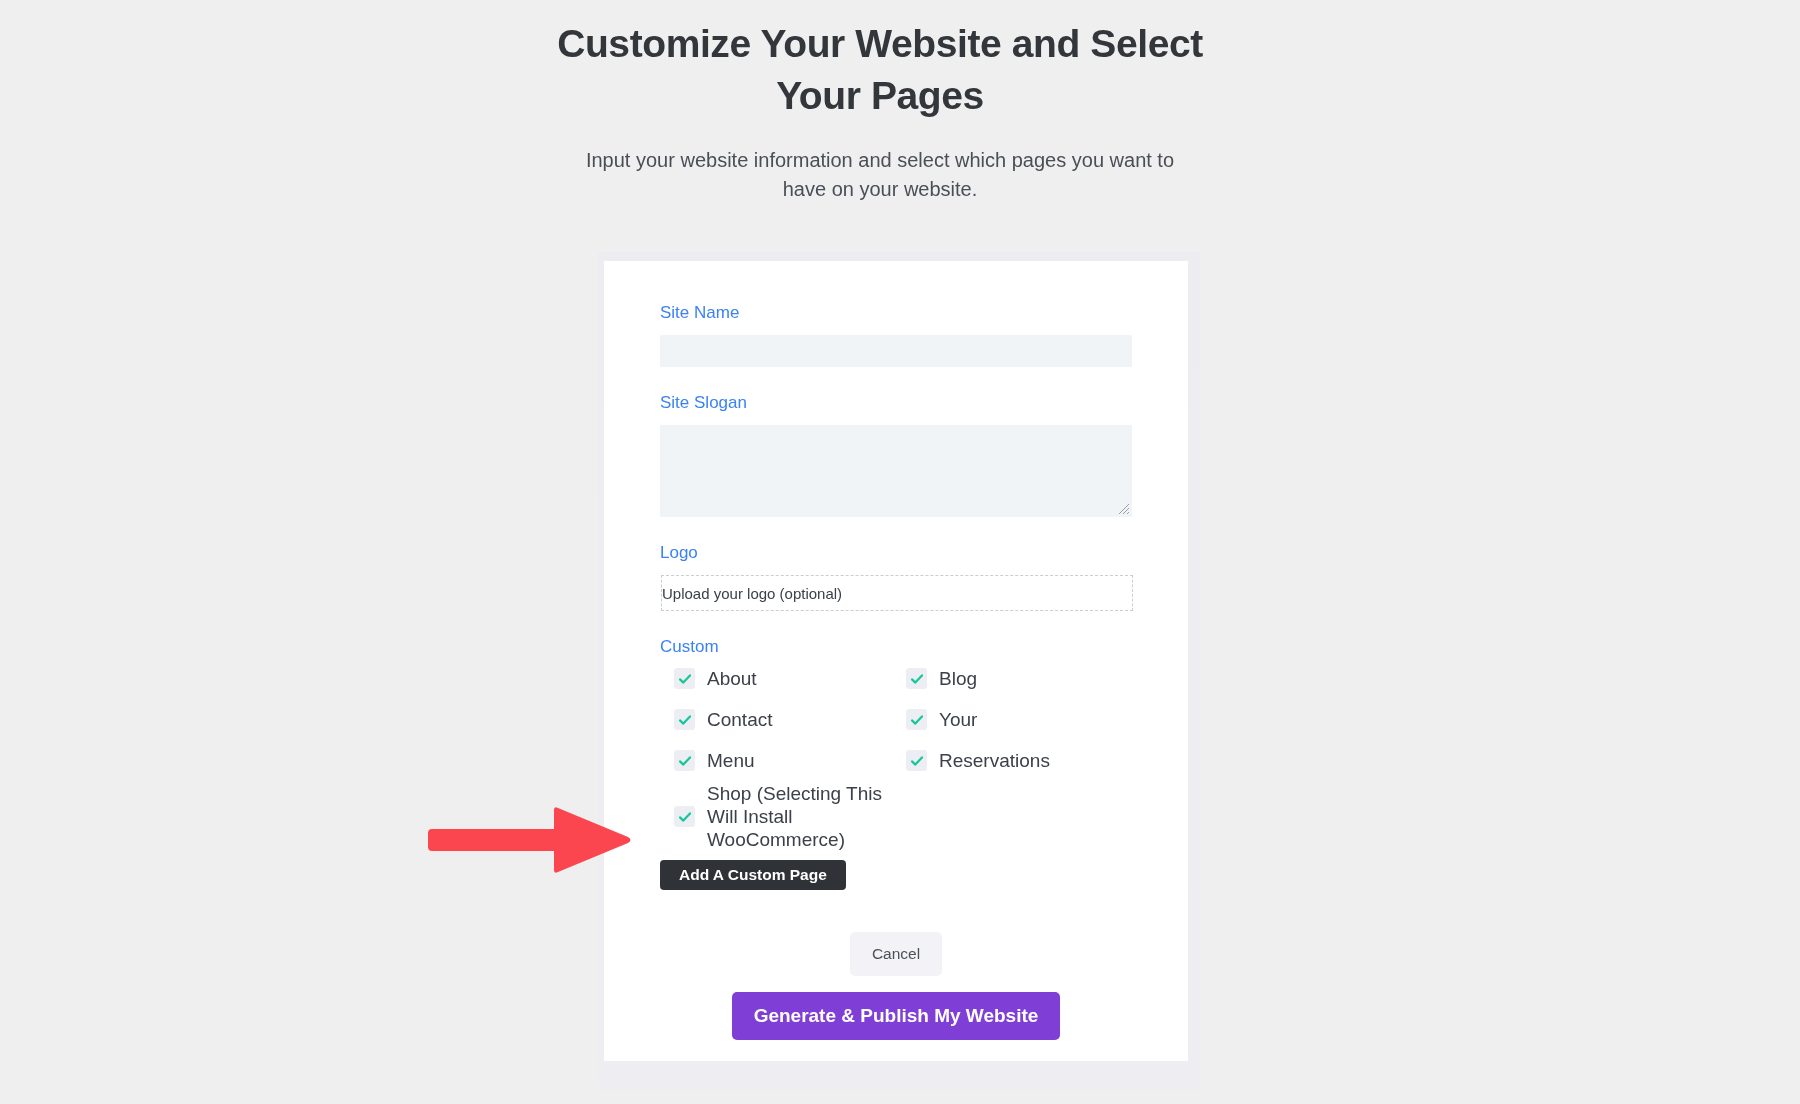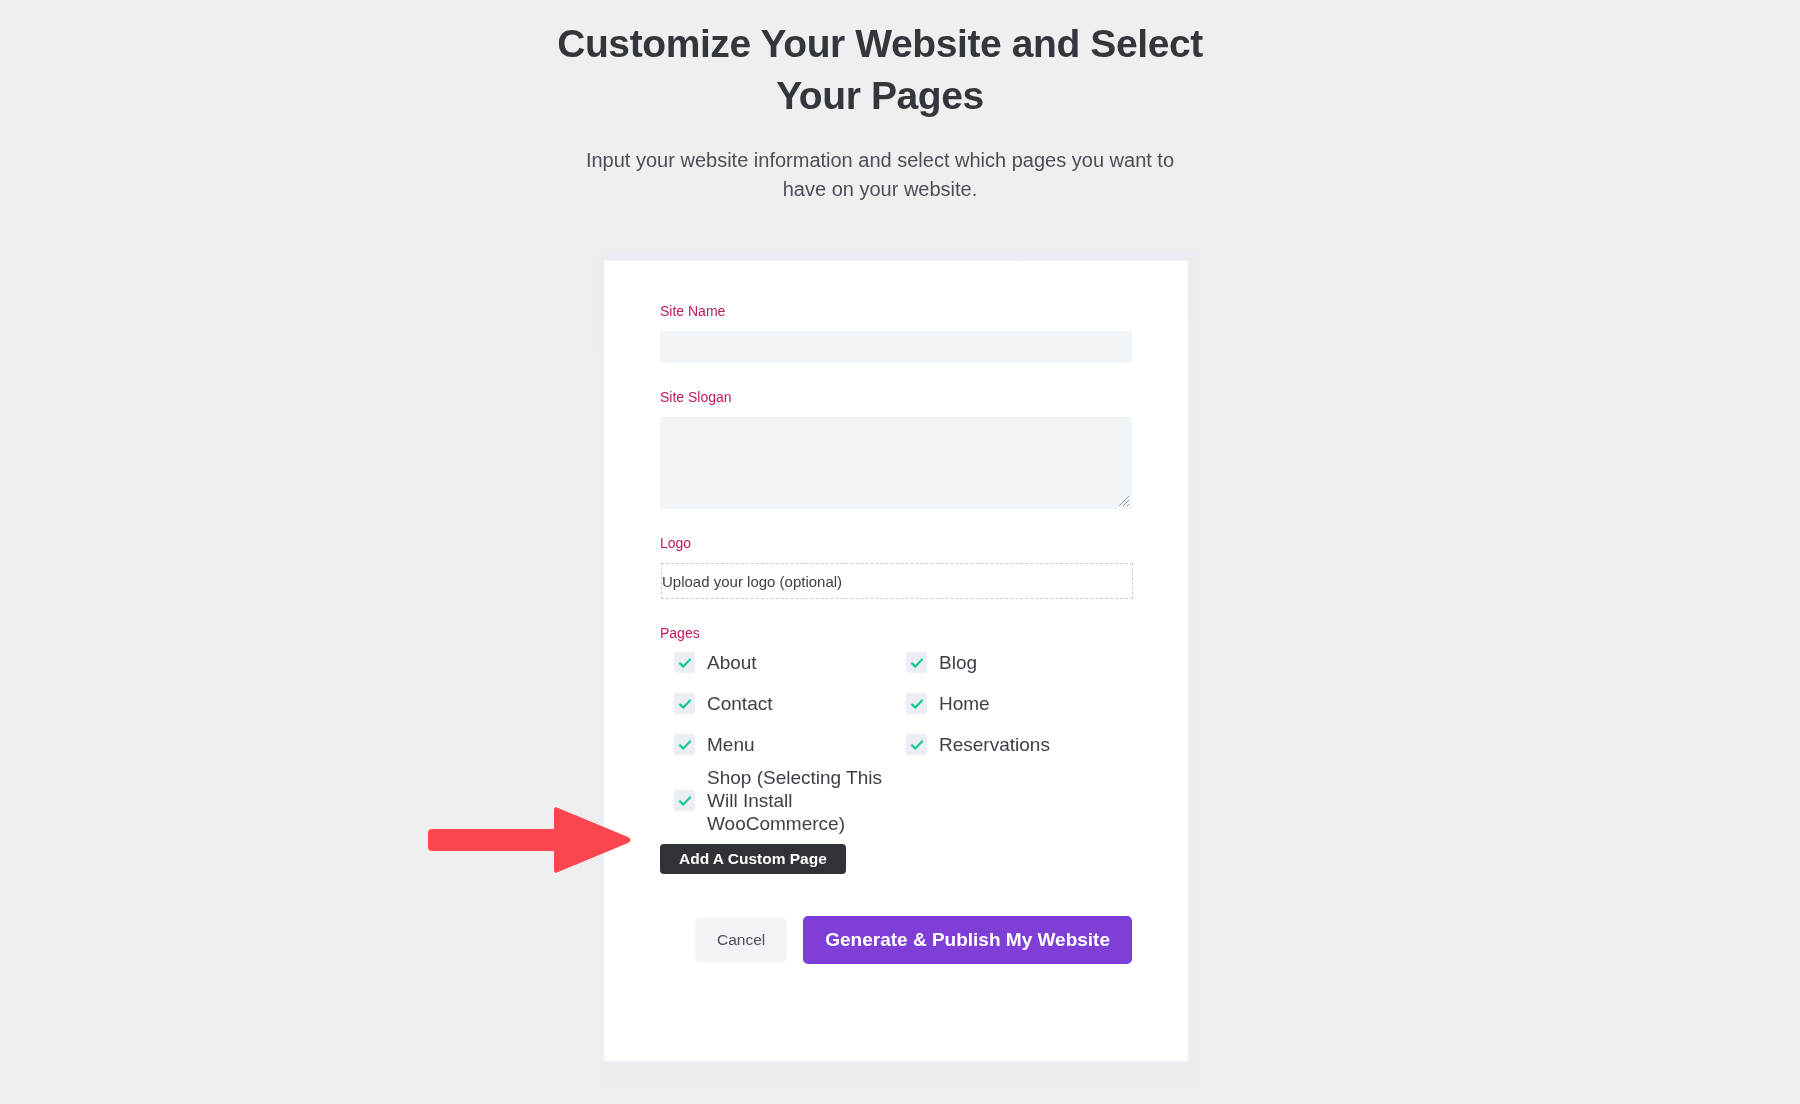--- a/index.html
+++ b/index.html
@@ -72,22 +72,22 @@
     height: 800px;
     background: #ffffff;
     z-index: 3;
   }
   .card-inner {
     padding: 42px 56px 0 56px;
   }
 
   
   .field-label {
-    font-size: 14px;
-    color: #be185d;
+    font-size: 17px;
+    color: #3b82f6;
     margin: 0 0 12px 0;
     display: block;
   }
   .group { margin-bottom: 26px; }
 
   .text-input {
     width: 100%;
     height: 32px;
     background: #f1f4f7;
     border: none;
@@ -191,20 +191,21 @@
     font-family: inherit;
     margin-top: 8px;
   }
 
   .actions {
     display: flex;
     justify-content: flex-end;
     align-items: center;
     margin-top: 42px;
     gap: 16px;
+    flex-direction: column;
   }
   .btn-cancel {
     background: #f3f3f7;
     color: #4b5059;
     font-size: 15.5px;
     border: none;
     border-radius: 5px;
     padding: 13px 22px;
     cursor: pointer;
     font-family: inherit;
@@ -267,21 +268,21 @@
       
       <div class="logo-group">
         <label class="field-label">Logo</label>
         <div class="upload-box">
           <span>Upload your logo (optional)</span>
         </div>
       </div>
 
       
       <div class="pages-group">
-        <label class="field-label pages-label">Pages</label>
+        <label class="field-label pages-label">Custom</label>
         <div class="pages-grid">
 
           <div class="page-opt">
             <span class="cbox">
               <svg width="14" height="14" viewBox="0 0 14 14">
                   <path d="M2 7.4 L5.3 10.6 L12 3.4" stroke="#16c79a" stroke-width="2.2" fill="none" stroke-linecap="round" stroke-linejoin="round"></path>
                 </svg>
             </span>
             <span class="opt-label">About</span>
           </div>
@@ -303,21 +304,21 @@
             </span>
             <span class="opt-label">Contact</span>
           </div>
 
           <div class="page-opt">
             <span class="cbox">
               <svg width="14" height="14" viewBox="0 0 14 14">
                   <path d="M2 7.4 L5.3 10.6 L12 3.4" stroke="#16c79a" stroke-width="2.2" fill="none" stroke-linecap="round" stroke-linejoin="round"></path>
                 </svg>
             </span>
-            <span class="opt-label">Home</span>
+            <span class="opt-label">Your</span>
           </div>
 
           <div class="page-opt">
             <span class="cbox">
               <svg width="14" height="14" viewBox="0 0 14 14">
                   <path d="M2 7.4 L5.3 10.6 L12 3.4" stroke="#16c79a" stroke-width="2.2" fill="none" stroke-linecap="round" stroke-linejoin="round"></path>
                 </svg>
             </span>
             <span class="opt-label">Menu</span>
           </div>

